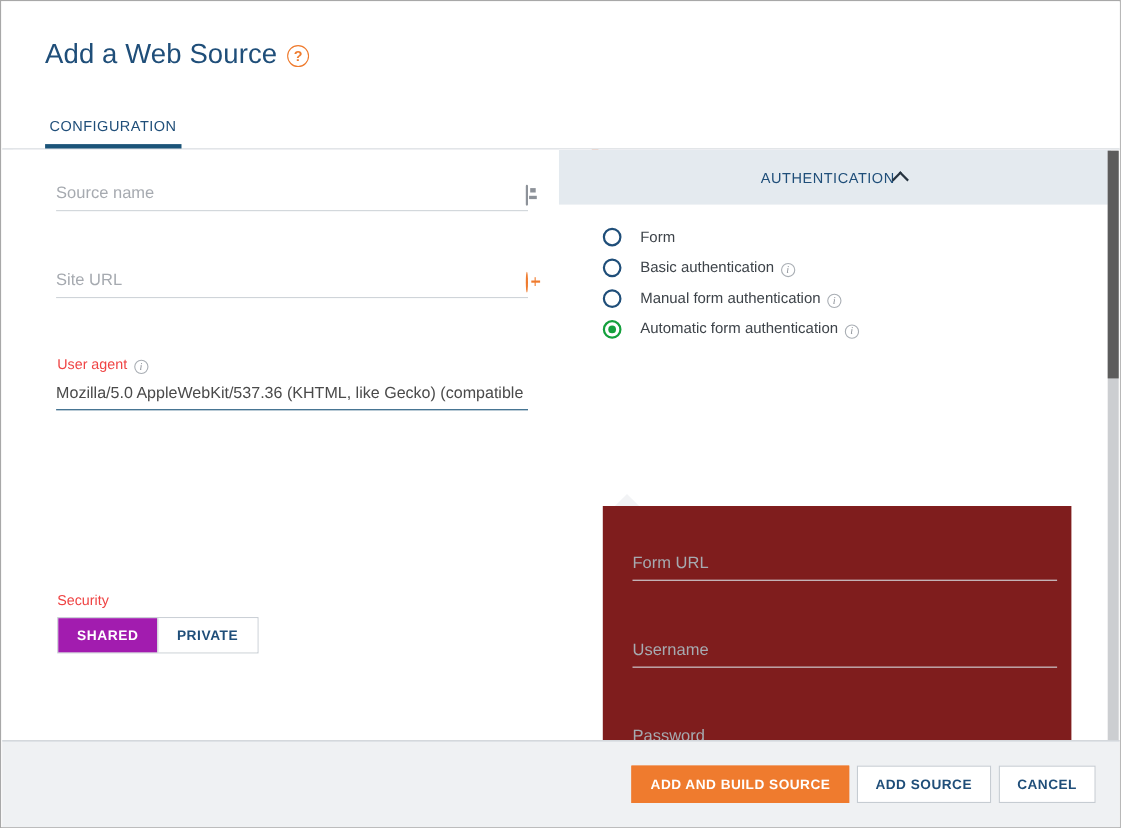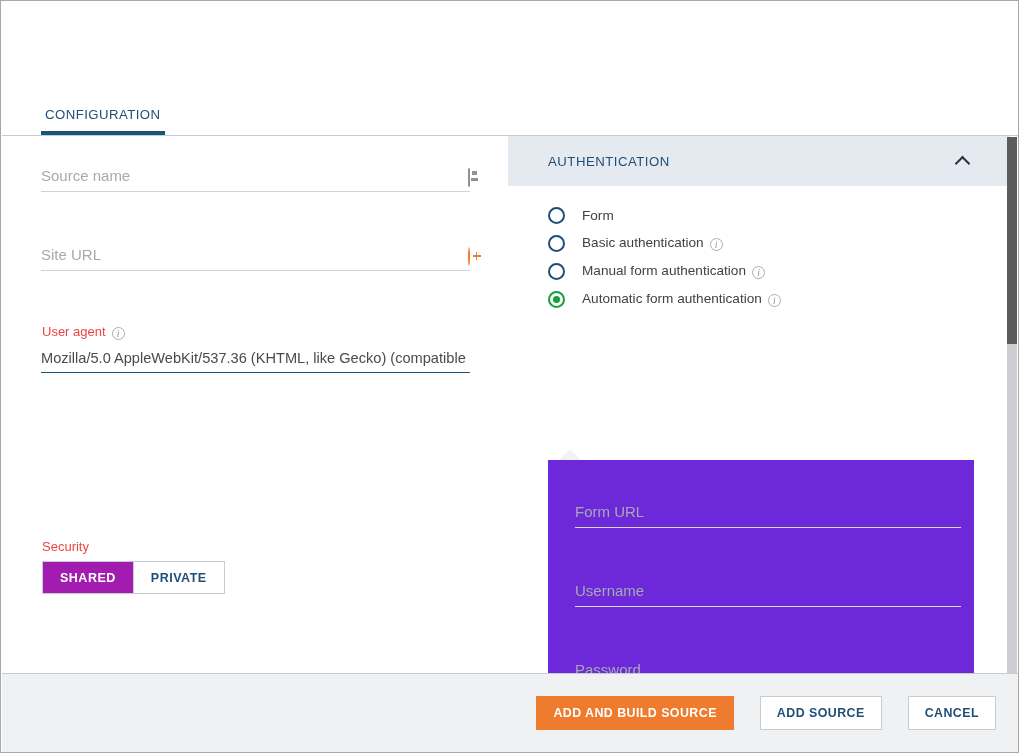--- a/index.html
+++ b/index.html
@@ -78,21 +78,21 @@
     left: 1px; top: 135px;
     width: 1016px;
     height: 537px;
     background: #ffffff;
     overflow: hidden;
   }
 
   
   .left-col {
     position: absolute;
-    left: 0; top: 0;
+    left: 10px; top: 0;
     width: 532px;
     height: 537px;
     border-right: 6px solid #c2410c;
     background: #ffffff;
   }
   .field {
     position: absolute;
     left: 39px;
     width: 429px;
   }
@@ -215,21 +215,21 @@
     overflow: hidden;
   }
   .auth-header {
     position: absolute;
     left: 0; top: 0;
     width: 502px;
     height: 50px;
     background: #e4eaef;
     display: flex;
     align-items: center;
-    justify-content: space-between;
+    justify-content: center;
     padding: 0 24px 0 40px;
     cursor: pointer;
   }
   .auth-header-title {
     font-size: 13.2px;
     letter-spacing: 0.5px;
     color: #1f4e79;
     font-weight: 500;
   }
   .chevron-up {
@@ -276,21 +276,21 @@
     color: #3d4349;
     white-space: nowrap;
   }
   .radio-label .info-icon { color: #8d9299; }
 
   .auth-panel {
     position: absolute;
     left: 40px; top: 324px;
     width: 426px;
     height: 213px;
-    background: #6d28d9;
+    background: #7f1d1d;
   }
   .panel-notch {
     position: absolute;
     left: 11px; top: -11px;
     width: 0; height: 0;
     border-left: 11px solid transparent;
     border-right: 11px solid transparent;
     border-bottom: 11px solid #f2f3f5;
   }
   .p-field {
@@ -335,21 +335,21 @@
     left: 1px; top: 672px;
     width: 1016px;
     height: 79px;
     background: #eff1f3;
     border-top: 1px solid #c6ccd2;
   }
   .footer-buttons {
     position: absolute;
     right: 22px; top: 22px;
     display: flex;
-    gap: 26px;
+    gap: 7px;
     justify-content: flex-end;
   }
   .btn {
     height: 34px;
     display: flex;
     align-items: center;
     justify-content: center;
     padding: 0 16px;
     font-size: 12.4px;
     font-weight: bold;
@@ -367,20 +367,23 @@
     color: #1f4e79;
     border: 1px solid #c6ccd2;
   }
 </style>
 </head>
 <body>
 
 <div id="app">
 
   <div class="header">
+    <div class="page-title">
+      <span>Add a Web Source</span><span class="title-help">?</span>
+    </div>
     <div class="tabs">
       <div class="tab active">
         <span>CONFIGURATION</span>
       </div>
     </div>
   </div>
 
   <div class="body-area">
 
     <div class="left-col">

